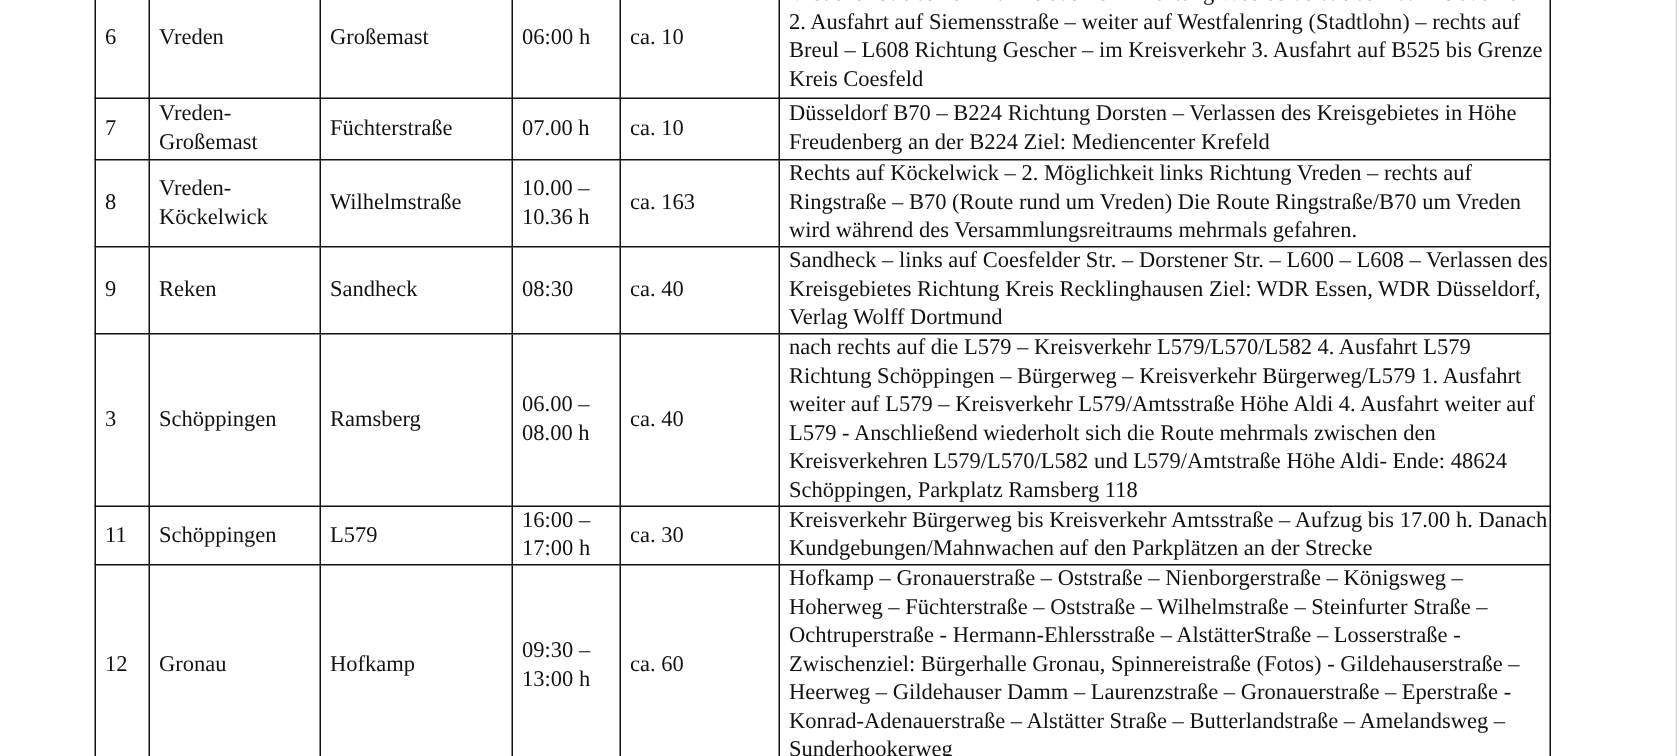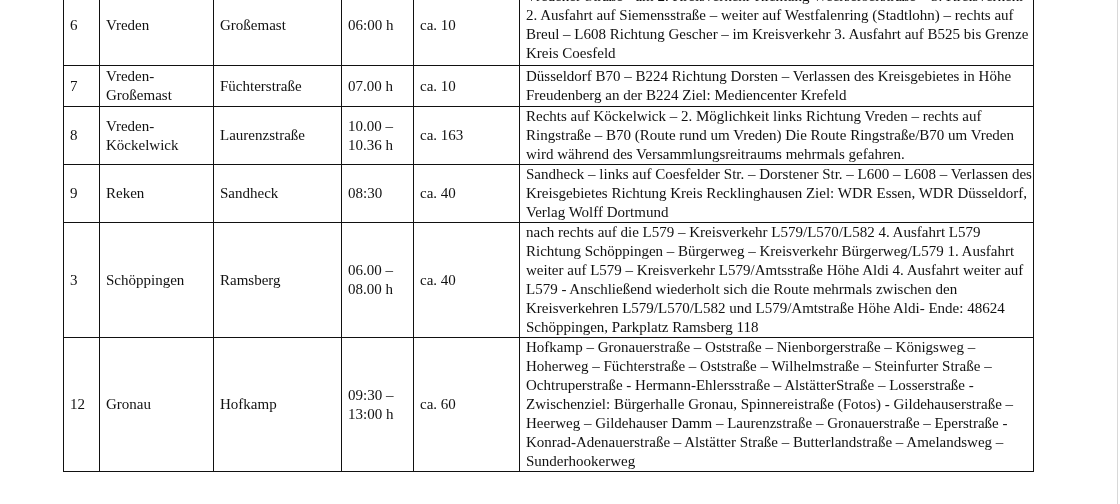--- a/index.html
+++ b/index.html
@@ -58,41 +58,49 @@
       <td>7</td>
       <td>Vreden-Großemast</td>
       <td>Füchterstraße</td>
       <td>07.00 h</td>
       <td>ca. 10</td>
       <td class="route">Düsseldorf B70 – B224 Richtung Dorsten – Verlassen des Kreisgebietes in Höhe Freudenberg an der B224 Ziel: Mediencenter Krefeld</td>
     </tr>
     <tr style="height:56px">
       <td>8</td>
       <td>Vreden-Köckelwick</td>
-      <td>Laurenzstraße</td>
+      <td>Wilhelmstraße</td>
       <td>10.00 – 10.36 h</td>
       <td>ca. 163</td>
       <td class="route">Rechts auf Köckelwick – 2. Möglichkeit links Richtung Vreden – rechts auf Ringstraße – B70 (Route rund um Vreden) Die Route Ringstraße/B70 um Vreden wird während des Versammlungsreitraums mehrmals gefahren.</td>
     </tr>
     <tr style="height:56px">
       <td>9</td>
       <td>Reken</td>
       <td>Sandheck</td>
       <td>08:30</td>
       <td>ca. 40</td>
       <td class="route">Sandheck – links auf Coesfelder Str. – Dorstener Str. – L600 – L608 – Verlassen des Kreisgebietes Richtung Kreis Recklinghausen Ziel: WDR Essen, WDR Düsseldorf, Verlag Wolff Dortmund</td>
     </tr>
     <tr style="height:107px">
       <td>3</td>
       <td>Schöppingen</td>
       <td>Ramsberg</td>
       <td>06.00 – 08.00 h</td>
       <td>ca. 40</td>
       <td class="route">nach rechts auf die L579 – Kreisverkehr L579/L570/L582 4. Ausfahrt L579 Richtung Schöppingen – Bürgerweg – Kreisverkehr Bürgerweg/L579 1. Ausfahrt weiter auf L579 – Kreisverkehr L579/Amtsstraße Höhe Aldi 4. Ausfahrt weiter auf L579 - Anschließend wiederholt sich die Route mehrmals zwischen den Kreisverkehren L579/L570/L582 und L579/Amtstraße Höhe Aldi- Ende: 48624 Schöppingen, Parkplatz Ramsberg 118</td>
     </tr>
+    <tr style="height:37px">
+      <td>11</td>
+      <td>Schöppingen</td>
+      <td>L579</td>
+      <td>16:00 – 17:00 h</td>
+      <td>ca. 30</td>
+      <td class="route">Kreisverkehr Bürgerweg bis Kreisverkehr Amtsstraße – Aufzug bis 17.00 h. Danach Kundgebungen/Mahnwachen auf den Parkplätzen an der Strecke</td>
+    </tr>
     <tr style="height:126px">
       <td>12</td>
       <td>Gronau</td>
       <td>Hofkamp</td>
       <td>09:30 – 13:00 h</td>
       <td>ca. 60</td>
       <td class="route">Hofkamp – Gronauerstraße – Oststraße – Nienborgerstraße – Königsweg – Hoherweg – Füchterstraße – Oststraße – Wilhelmstraße – Steinfurter Straße – Ochtruperstraße - Hermann-Ehlersstraße – AlstätterStraße – Losserstraße - Zwischenziel: Bürgerhalle Gronau, Spinnereistraße (Fotos) - Gildehauserstraße – Heerweg – Gildehauser Damm – Laurenzstraße – Gronauerstraße – Eperstraße - Konrad-Adenauerstraße – Alstätter Straße – Butterlandstraße – Amelandsweg – Sunderhookerweg</td>
     </tr>
 
   </tbody>

